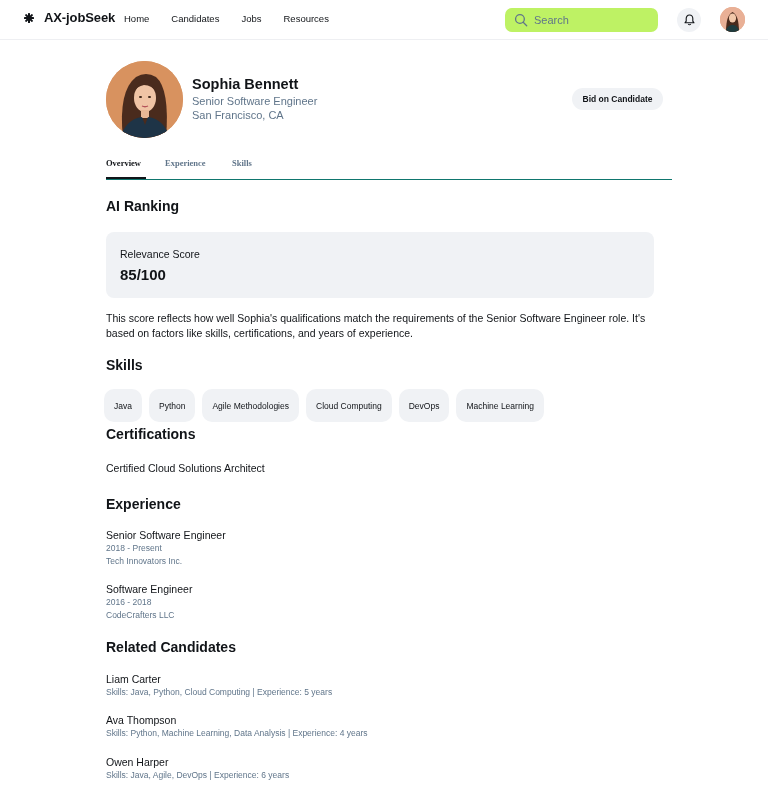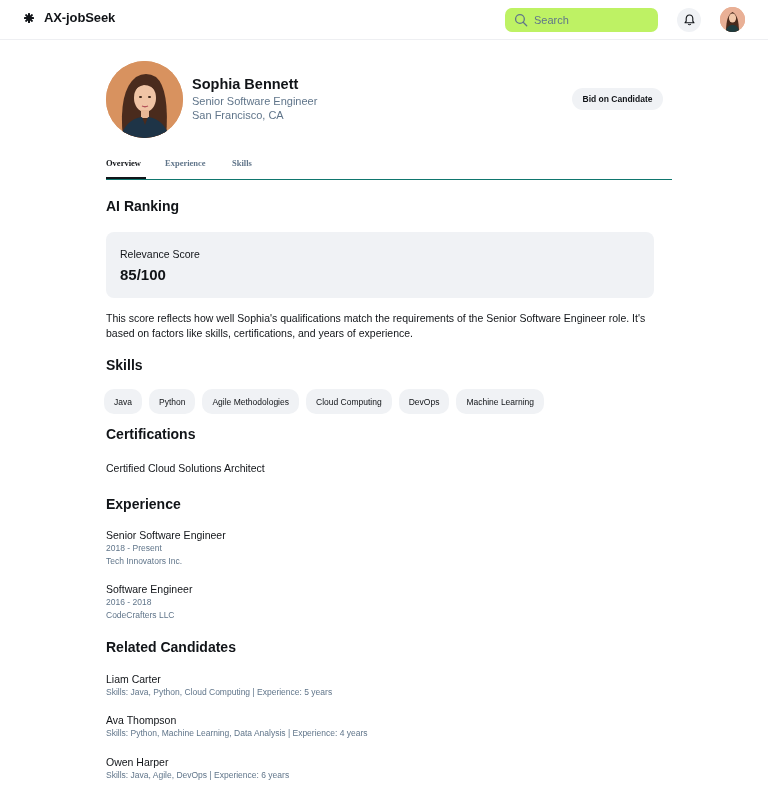--- a/index.html
+++ b/index.html
@@ -34,21 +34,21 @@
   .tab-underline { position: absolute; left: 0; top: 27px; width: 40px; height: 2px; background: #111418; }
 
   
   .h2 { position: absolute; left: 106px; font-size: 14px; font-weight: 700; color: #111418; }
   .score-card { position: absolute; left: 106px; top: 232px; width: 548px; height: 66px; background: #f0f2f5; border-radius: 8px; }
   .score-label { position: absolute; left: 14px; top: 16px; font-size: 10.5px; color: #111418; }
   .score-value { position: absolute; left: 14px; top: 34px; font-size: 15px; font-weight: 700; color: #111418; }
   .desc { position: absolute; left: 106px; top: 311px; width: 560px; font-size: 10.5px; line-height: 14.5px; color: #111418; }
 
   .chips { position: absolute; left: 104px; top: 389px; display: flex; }
-  .chip { height: 25px; border-radius: 10px; background: #f0f2f5; padding: 0 10px; font-size: 8.5px; color: #111418; display: flex; align-items: center; margin-right: 7px; cursor: pointer; }
+  .chip { height: 33px; border-radius: 10px; background: #f0f2f5; padding: 0 10px; font-size: 8.5px; color: #111418; display: flex; align-items: center; margin-right: 7px; cursor: pointer; }
 
   .cert { position: absolute; left: 106px; top: 462px; font-size: 10.5px; color: #111418; }
 
   .exp-title { position: absolute; left: 106px; font-size: 10.5px; color: #111418; }
   .exp-sub { position: absolute; left: 106px; font-size: 8.5px; color: #60758a; }
 
   .rc-name { position: absolute; left: 106px; font-size: 10.5px; color: #111418; }
   .rc-sub { position: absolute; left: 106px; font-size: 8.5px; color: #60758a; }
 </style>
 </head>
@@ -61,20 +61,26 @@
         <rect x="4" y="0" width="2" height="10" rx="0.6"></rect>
         <rect x="4" y="0" width="2" height="10" rx="0.6" transform="rotate(45 5 5)"></rect>
         <rect x="4" y="0" width="2" height="10" rx="0.6" transform="rotate(90 5 5)"></rect>
         <rect x="4" y="0" width="2" height="10" rx="0.6" transform="rotate(135 5 5)"></rect>
         <circle cx="5" cy="5" r="2.6"></circle>
       </g>
     </svg>
     <span class="logo-text">AX-jobSeek</span>
   </div>
 
+  <div class="nav">
+    <span class="nav-item">Home</span>
+    <span class="nav-item">Candidates</span>
+    <span class="nav-item">Jobs</span>
+    <span class="nav-item">Resources</span>
+  </div>
 
   <div class="search">
     <svg class="search-icon" viewBox="0 0 16 16">
       <circle cx="6.8" cy="6.8" r="5" fill="none" stroke="#60758a" stroke-width="1.5"></circle>
       <line x1="10.5" y1="10.5" x2="14.5" y2="14.5" stroke="#60758a" stroke-width="1.5" stroke-linecap="round"></line>
     </svg>
     <input type="text" placeholder="Search" style="">
   </div>
 
   <div class="bell">

